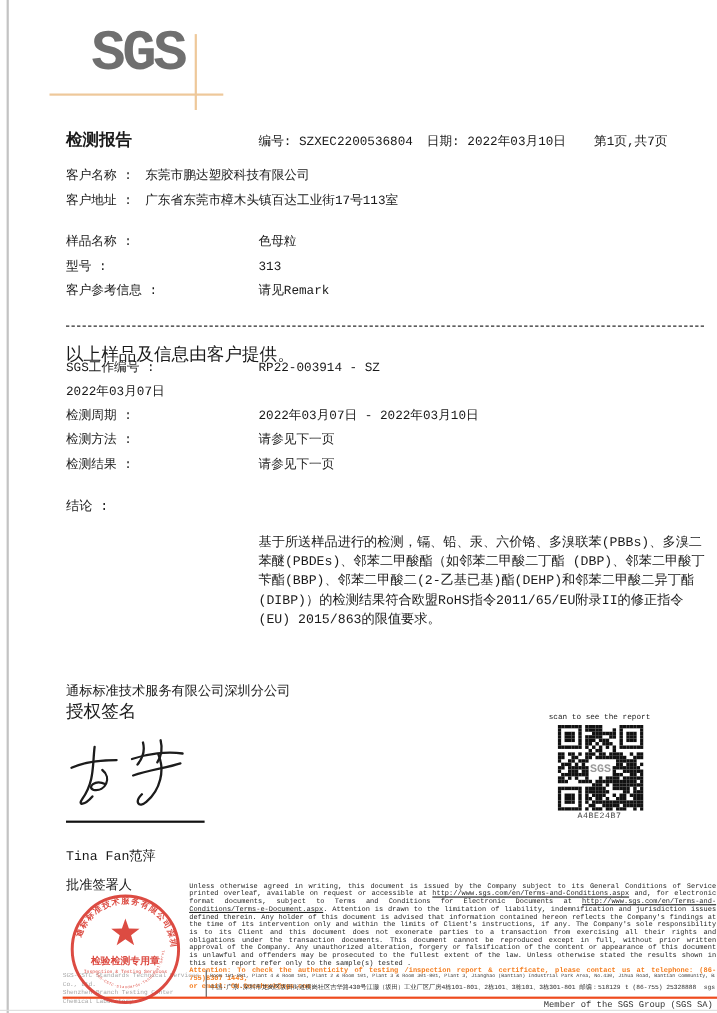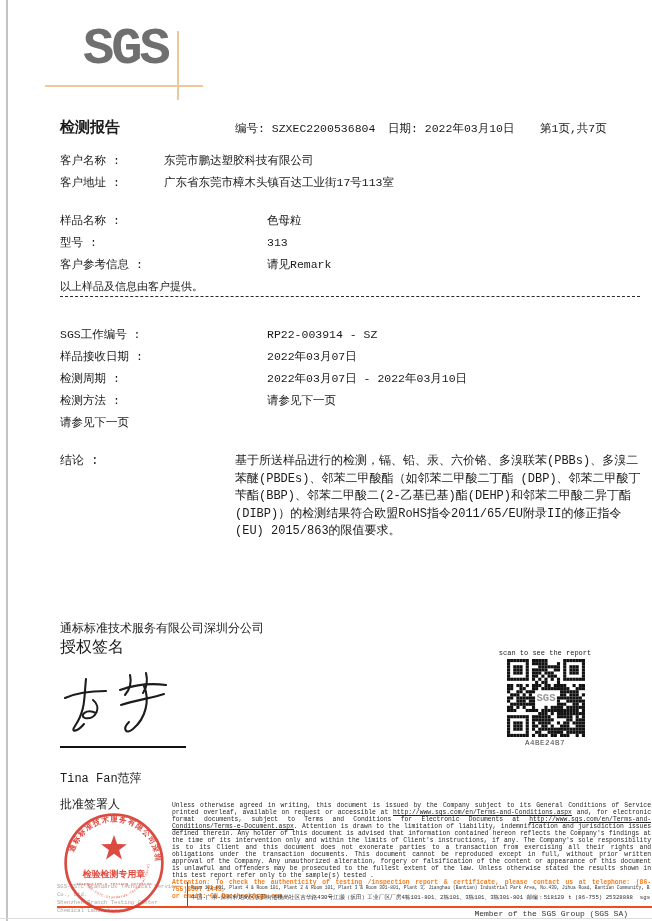--- a/index.html
+++ b/index.html
@@ -16,35 +16,35 @@
   .logo-text{position:absolute;left:83px;top:24px;font-size:52px;font-weight:bold;color:#6f6f6f;letter-spacing:-3px;line-height:1;}
   .logo-underline{position:absolute;left:45px;top:85px;width:158px;height:2px;background:#eec89a;}
   .logo-vline{position:absolute;left:177px;top:31px;width:2px;height:69px;background:#eec89a;}
 
   
   .report-title{position:absolute;left:60px;top:118px;font-size:15px;font-weight:bold;text-align:right;}
   .report-number{position:absolute;left:235px;top:121px;font-size:11.5px;}
   .report-date{position:absolute;left:388px;top:121px;font-size:11.5px;}
   .page-info{position:absolute;left:540px;top:121px;font-size:11.5px;}
 
-  .row{display:flex;align-items:flex-start;font-size:11.5px;line-height:22px;gap:32px;}
+  .row{display:flex;align-items:flex-start;font-size:11.5px;line-height:22px;}
   .row .lbl{flex:0 0 auto;}
   .client-block{position:absolute;left:60px;top:150px;width:560px;}
   .client-block .lbl{width:72px;}
   .sample-block{position:absolute;left:60px;top:210px;width:580px;}
   .sample-block .lbl{width:175px;}
-  .sample-note{font-size:11px;line-height:22px;}
+  .sample-note{font-size:16px;line-height:22px;margin-top:36px;}
 
   .dashed-divider{position:absolute;left:60px;top:296px;width:580px;border-top:1.5px dashed #2b2b2b;}
 
   .work-block{position:absolute;left:60px;top:324px;width:585px;}
   .work-block .lbl{width:175px;}
   .conclusion-row{position:absolute;left:60px;top:453px;width:585px;display:flex;font-size:12px;line-height:17.5px;}
   .conclusion-row .lbl{width:175px;flex:0 0 auto;font-size:12px;}
-  .conclusion-row .val{width:407px;}
+  .conclusion-row .val{width:407px;margin-top:32px;}
 
   .sig-company{position:absolute;left:60px;top:620px;font-size:12px;}
   .sig-authorize{position:absolute;left:60px;top:637px;font-size:16px;}
   .sig-svg{position:absolute;left:60px;top:668px;}
   .sig-line{position:absolute;left:60px;top:746px;width:126px;height:2px;background:#111;}
   .sig-name{position:absolute;left:60px;top:752px;font-size:12px;margin-top:18px;}
   .sig-title{position:absolute;left:60px;top:772px;font-size:12px;margin-top:24px;}
 
   .qr-caption{position:absolute;left:488px;top:649px;width:114px;text-align:center;font-size:7px;color:#222;}
   .qr-box{position:absolute;left:507px;top:659px;width:78px;height:78px;}
@@ -53,21 +53,21 @@
   .legal-block{position:absolute;left:172px;top:803px;width:479px;font-size:6.35px;line-height:6.95px;text-align:justify;color:#1f1f1f;}
   .legal-block .url{text-decoration:underline;}
   .attention-block{margin-top:1px;color:#f57e20;font-weight:bold;}
 
   .foot-company{position:absolute;left:57px;top:883px;width:128px;font-size:5.6px;line-height:8px;color:#a8a8a8;}
   .foot-vrule{position:absolute;left:187px;top:882px;width:1px;height:25px;background:#555;}
   .addr-line1{position:absolute;left:191px;top:885px;width:459px;display:flex;justify-content:space-between;font-size:4.55px;color:#3a3a3a;white-space:nowrap;overflow:hidden;}
   .addr-line2{position:absolute;left:191px;top:894px;width:459px;display:flex;justify-content:space-between;font-size:5.7px;color:#2e2e2e;white-space:nowrap;overflow:hidden;}
   .addr-line2 .contact{margin-left:4px;}
   .foot-orange-rule{position:absolute;left:57px;top:906px;width:595px;height:2px;background:#ee4b1e;}
-  .member-text{position:absolute;right:24px;top:909px;font-size:8px;color:#333;}
+  .member-text{position:absolute;right:4px;top:909px;font-size:8px;color:#333;}
 
   .stamp{position:absolute;left:62px;top:811px;opacity:.9;}
 </style>
 </head>
 <body>
 
 <div id="page">
   <div class="page-edge-left"></div>
   <div class="page-edge-bottom"></div>
 
@@ -108,32 +108,32 @@
   </div>
 
   <div class="dashed-divider"></div>
 
   <div class="work-block">
     <div class="row">
       <span class="lbl">SGS工作编号 :</span>
       <span class="val">RP22-003914 - SZ</span>
     </div>
     <div class="row">
-      <span class="lbl">样品接收日期 :</span>
       <span class="val">2022年03月07日</span>
     </div>
     <div class="row">
       <span class="lbl">检测周期 :</span>
       <span class="val">2022年03月07日 - 2022年03月10日</span>
     </div>
     <div class="row">
       <span class="lbl">检测方法 :</span>
       <span class="val">请参见下一页</span>
     </div>
     <div class="row">
+      <span class="lbl">检测结果 :</span>
       <span class="val">请参见下一页</span>
     </div>
   </div>
 
   <div class="conclusion-row">
     <span class="lbl">结论 :</span>
     <span class="val">基于所送样品进行的检测，镉、铅、汞、六价铬、多溴联苯(PBBs)、多溴二苯醚(PBDEs)、邻苯二甲酸酯（如邻苯二甲酸二丁酯 (DBP)、邻苯二甲酸丁苄酯(BBP)、邻苯二甲酸二(2-乙基已基)酯(DEHP)和邻苯二甲酸二异丁酯(DIBP)）的检测结果符合欧盟RoHS指令2011/65/EU附录II的修正指令(EU) 2015/863的限值要求。</span>
   </div>
 
   <div class="sig-company">通标标准技术服务有限公司深圳分公司</div>

